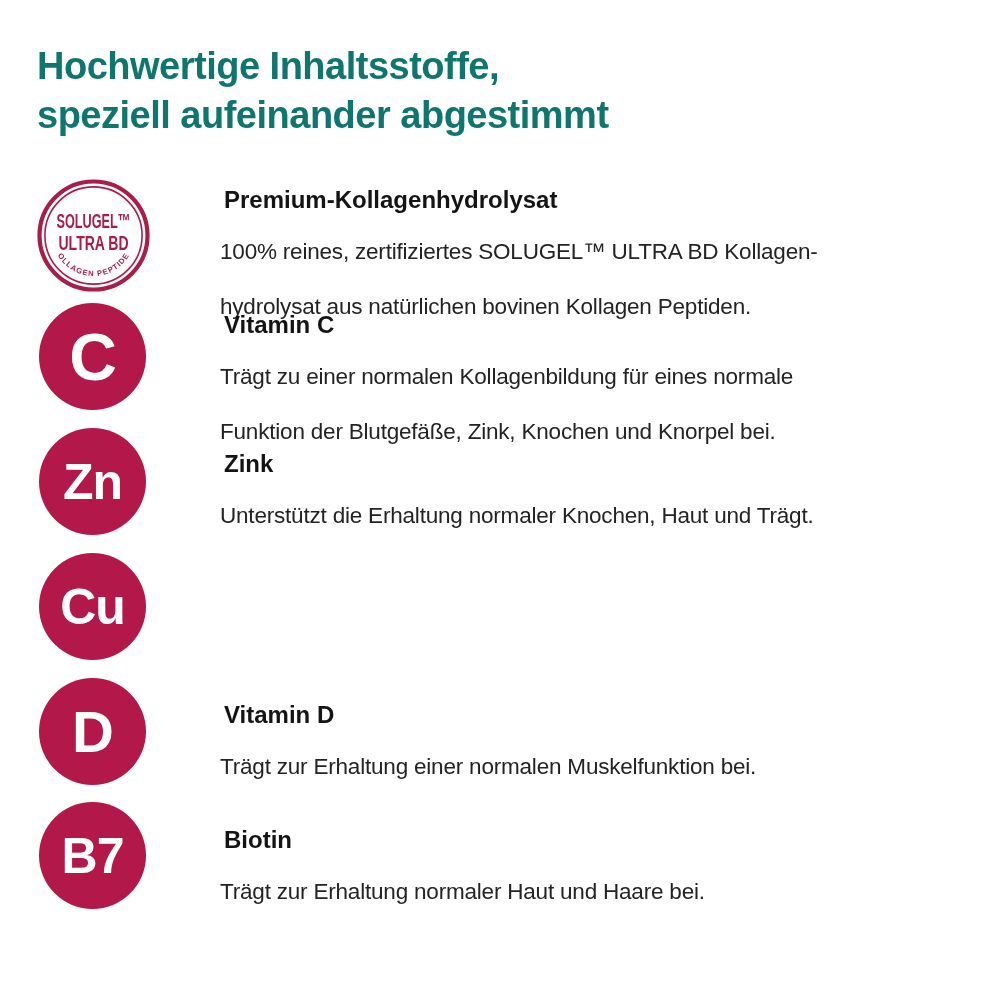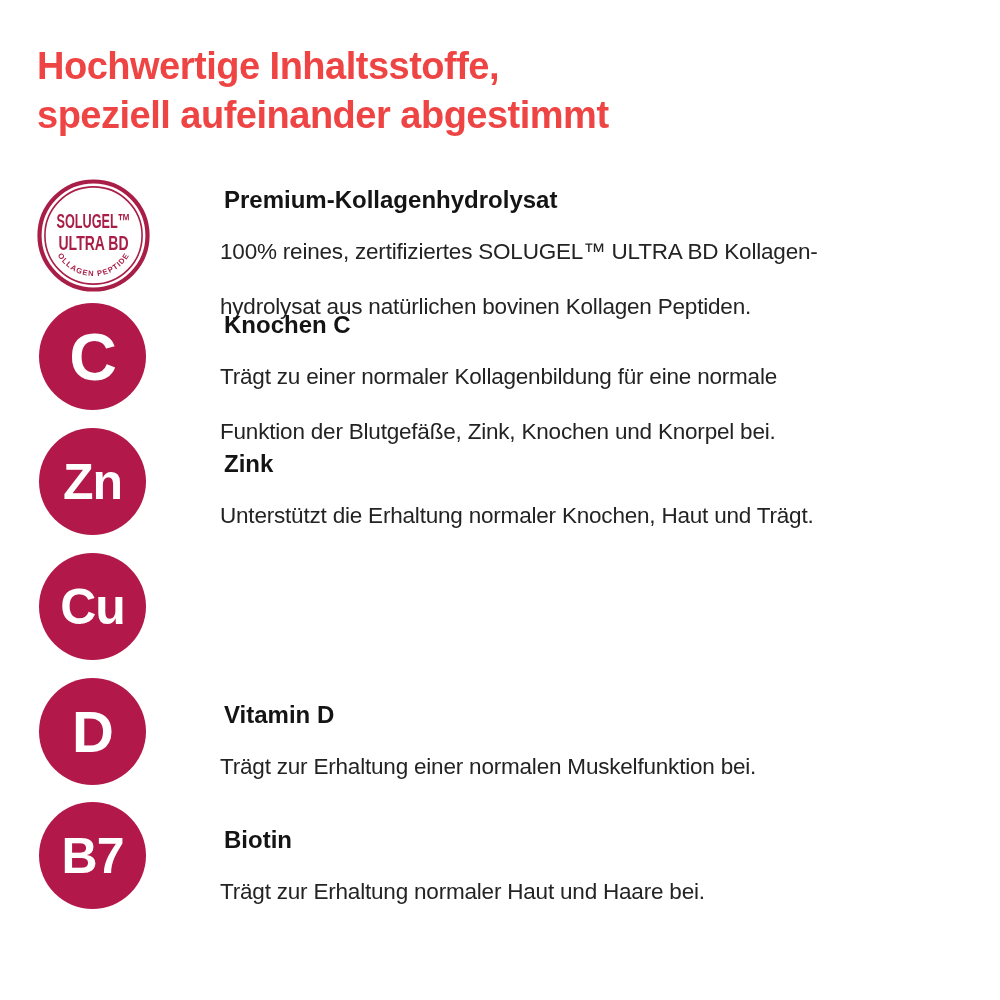--- a/index.html
+++ b/index.html
@@ -5,21 +5,21 @@
   html,body{margin:0;padding:0;background:#fff;}
   .canvas{
     position:relative;
     width:1000px;height:1000px;
     background:#ffffff;
     font-family:"Liberation Sans", sans-serif;
     overflow:hidden;
   }
   .title{
     position:absolute;left:37px;top:42px;
-    font-size:38px;font-weight:bold;color:#ef4444;
+    font-size:38px;font-weight:bold;color:#0f766e;
     line-height:49px;letter-spacing:-0.5px;
     margin:0;
   }
   
   .circle{
     position:absolute;left:39px;
     width:107px;height:107px;border-radius:50%;
     background:#B3184A;color:#ffffff;
     display:flex;align-items:center;justify-content:center;
     font-weight:bold;letter-spacing:-1px;
@@ -72,22 +72,22 @@
       <span>B7</span>
     </div>
 
   <div class="row-text" style="top:186px">
     <div class="row-heading">Premium-Kollagenhydrolysat</div>
     <div class="row-body">100% reines, zertifiziertes SOLUGEL™ ULTRA BD Kollagen-</div>
     <div class="row-body">hydrolysat aus natürlichen bovinen Kollagen Peptiden.</div>
   </div>
 
   <div class="row-text" style="top:311px">
-    <div class="row-heading">Knochen C</div>
-    <div class="row-body">Trägt zu einer normaler Kollagenbildung für eine normale</div>
+    <div class="row-heading">Vitamin C</div>
+    <div class="row-body">Trägt zu einer normalen Kollagenbildung für eines normale</div>
     <div class="row-body">Funktion der Blutgefäße, Zink, Knochen und Knorpel bei.</div>
   </div>
 
   <div class="row-text" style="top:450px">
     <div class="row-heading">Zink</div>
     <div class="row-body">Unterstützt die Erhaltung normaler Knochen, Haut und Trägt.</div>
   </div>
 
 
   <div class="row-text" style="top:701px">

